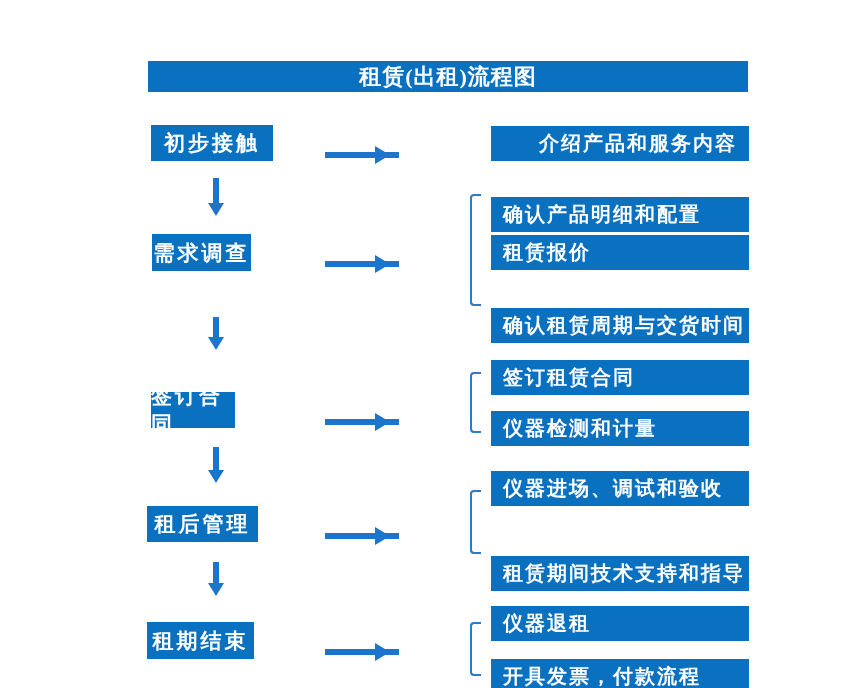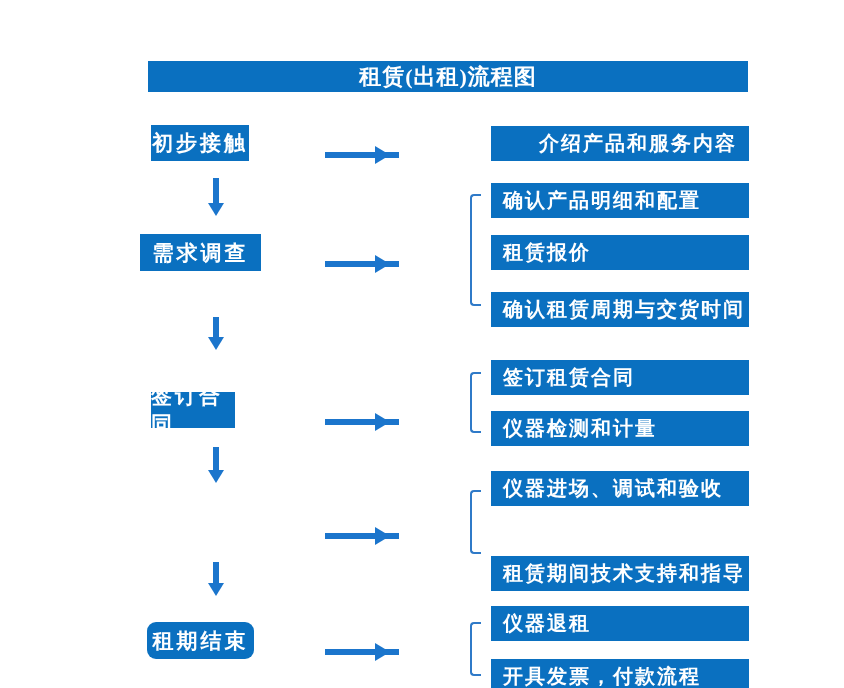--- a/index.html
+++ b/index.html
@@ -50,24 +50,25 @@
 </style>
 </head>
 <body>
 
 <div class="canvas">
 
   <div class="title-bar">
     <span>租赁(出租)流程图</span>
   </div>
 
-  <div class="step-box" style="left:103px; top:77px;  width:98px; height:36px;">初步接触</div>
-  <div class="step-box" style="left:92px; top:186px; width:121px; height:37px;">需求调查</div>
+  <div class="step-box" style="left:103px; top:77px;  width:122px; height:36px;">初步接触</div>
+  <div class="step-box" style="left:104px; top:186px; width:99px; height:37px;">需求调查</div>
   <div class="step-box" style="left:103px; top:344px; width:84px; height:36px;">签订合同</div>
-  <div class="step-box" style="left:99px;  top:574px; width:107px; height:37px;border-radius:9px;">租期结束</div>
+  <div class="step-box" style="left:99px;  top:458px; width:111px; height:36px;">租后管理</div>
+  <div class="step-box" style="left:99px;  top:574px; width:107px; height:37px;">租期结束</div>
 
   <div class="v-arrow" style="top:118px; height:62px;">
     <div class="shaft"></div>
     <div class="head"></div>
   </div>
   <div class="v-arrow" style="top:257px; height:57px;">
     <div class="shaft"></div>
     <div class="head"></div>
   </div>
   <div class="v-arrow" style="top:387px; height:60px;">
@@ -100,23 +101,23 @@
     <div class="head"></div>
   </div>
 
   <div class="bracket" style="top:146px; height:112px;"></div>
   <div class="bracket" style="top:324px; height:61px;"></div>
   <div class="bracket" style="top:442px; height:64px;"></div>
   <div class="bracket" style="top:574px; height:54px;"></div>
 
   <div class="detail-box" style="top:78px;padding-left:48px;">介绍产品和服务内容</div>
 
-  <div class="detail-box" style="top:135px;">确认产品明细和配置</div>
+  <div class="detail-box" style="top:149px;">确认产品明细和配置</div>
   <div class="detail-box" style="top:187px;">租赁报价</div>
-  <div class="detail-box" style="top:244px;">确认租赁周期与交货时间</div>
+  <div class="detail-box" style="top:260px;">确认租赁周期与交货时间</div>
 
   <div class="detail-box" style="top:312px;">签订租赁合同</div>
   <div class="detail-box" style="top:423px;">仪器进场、调试和验收</div>
 
   <div class="detail-box" style="top:363px;">仪器检测和计量</div>
   <div class="detail-box" style="top:508px;">租赁期间技术支持和指导</div>
 
   <div class="detail-box" style="top:558px;">仪器退租</div>
   <div class="detail-box" style="top:611px;">开具发票，付款流程</div>
 

